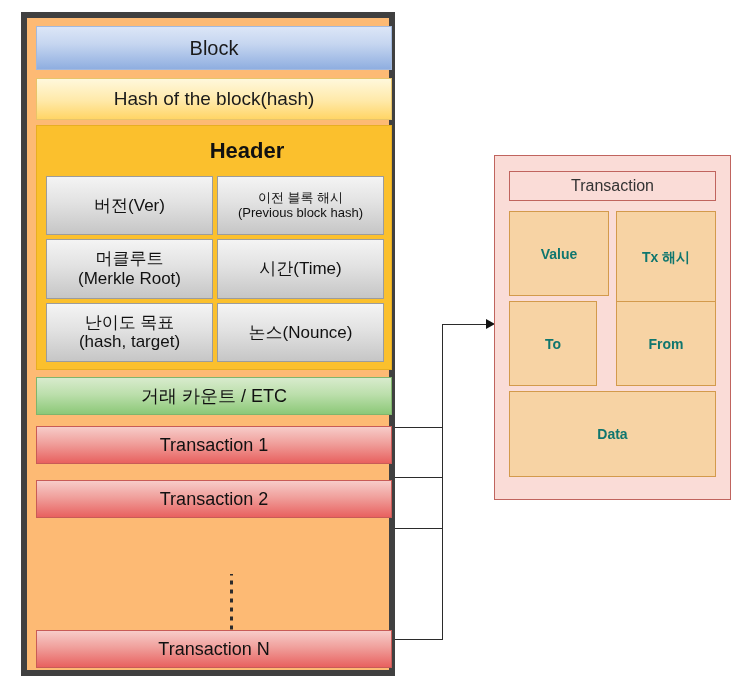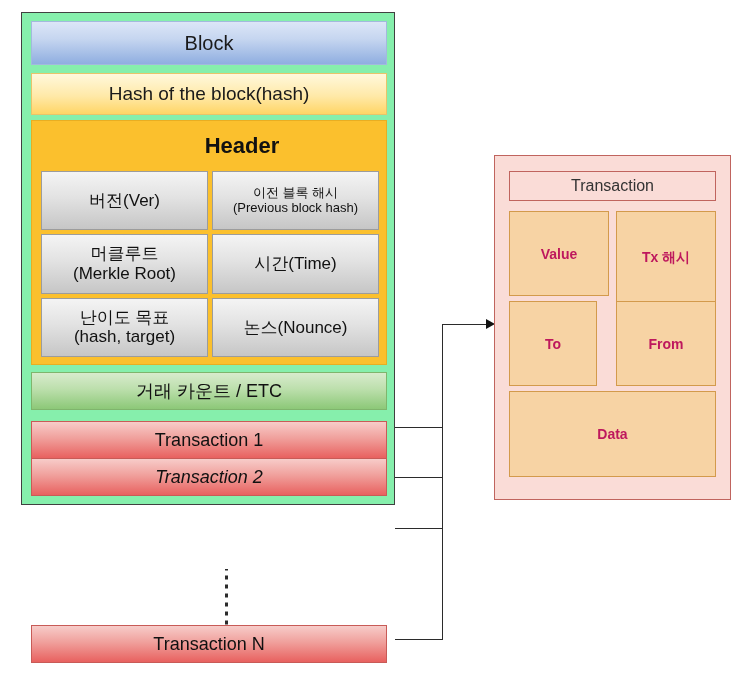--- a/index.html
+++ b/index.html
@@ -21,23 +21,23 @@
     width: 754px;
     height: 688px;
   }
 
   
   .block-container {
     position: absolute;
     left: 21px;
     top: 12px;
     width: 374px;
-    height: 493px;
-    background: #86efac;
-    border: 1px solid #404040;
+    height: 664px;
+    background: #fdba74;
+    border: 6px solid #404040;
     box-sizing: border-box;
   }
 
   .block-title {
     position: absolute;
     left: 9px;
     top: 8px;
     width: 356px;
     height: 44px;
     background: linear-gradient(to bottom, #DCE6F7 0%, #C6D6F0 40%, #8FAEE0 100%);
@@ -143,21 +143,21 @@
     background: linear-gradient(to bottom, #F7CCC9 0%, #F0A09C 45%, #E8615F 100%);
     border: 1px solid #C85B57;
     box-sizing: border-box;
     display: flex;
     align-items: center;
     justify-content: center;
     font-size: 18px;
     color: #111111;
   }
   .tx1 { top: 408px; }
-  .tx2 { top: 445px; font-style: italic; }
+  .tx2 { top: 462px; }
   .tx3 { top: 509px; }
   .txN { top: 612px; text-align: right; }
 
   
   .ellipsis-dots {
     position: absolute;
     left: 203px;
     top: 556px;
     width: 3px;
     height: 58px;
@@ -196,21 +196,21 @@
   .tx-field {
     position: absolute;
     background: #F7D3A4;
     border: 1px solid #D39A4C;
     box-sizing: border-box;
     display: flex;
     align-items: center;
     justify-content: center;
     font-size: 14px;
     font-weight: bold;
-    color: #be185d;
+    color: #0f766e;
   }
   .f-value { left: 14px;  top: 55px;  width: 100px; height: 85px; }
   .f-txhash{ left: 121px; top: 55px;  width: 100px; height: 94px; }
   .f-to    { left: 14px;  top: 145px; width: 88px; height: 85px; }
   .f-from  { left: 121px; top: 145px; width: 100px; height: 85px; }
   .f-data  { left: 14px;  top: 235px; width: 207px; height: 86px; }
 
   
   .conn {
     position: absolute;

